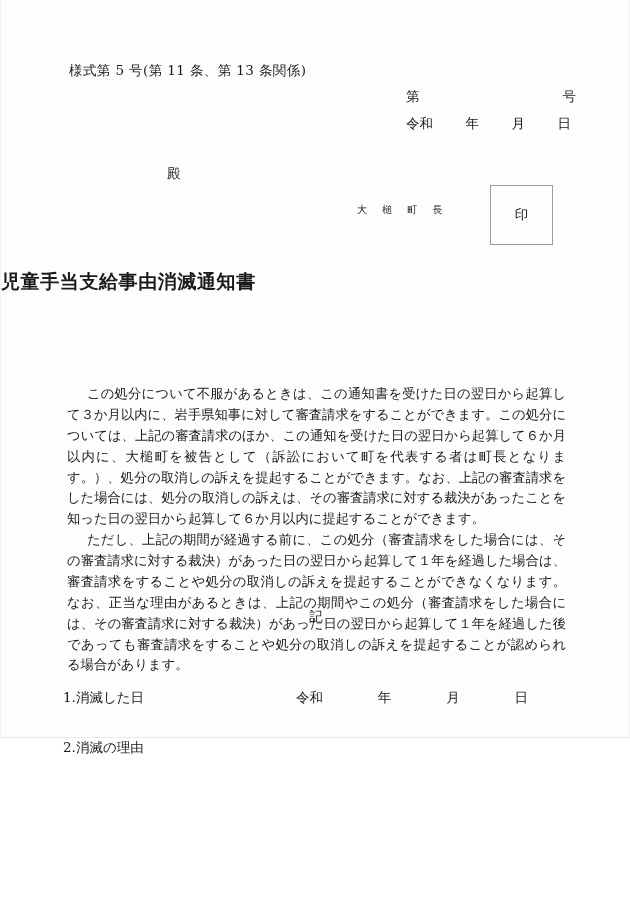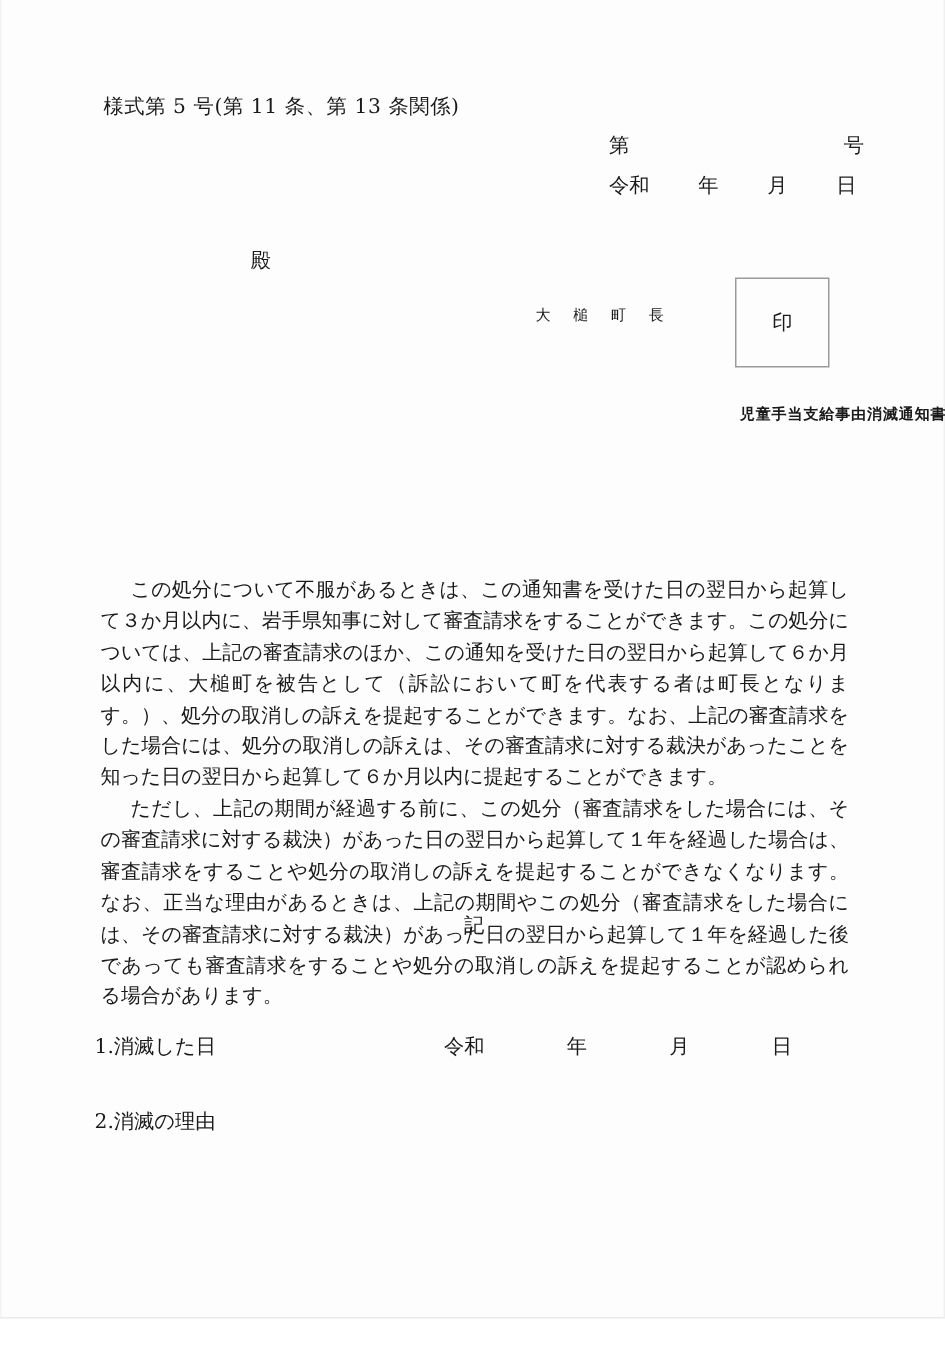--- a/index.html
+++ b/index.html
@@ -13,21 +13,21 @@
     position: relative;
     font-family: "DejaVu Serif", "Liberation Serif", serif;
     color: #1a1a1a;
     overflow: hidden;
   }
   .page {
     position: absolute;
     left: 0;
     top: 0;
     width: 630px;
-    height: 879px;
+    height: 738px;
     background: #fdfdfd;
     box-sizing: border-box;
     border-left: 1px solid #f2f2f2;
     border-right: 1px solid #f0f0f0;
     border-bottom: 1px solid #eaeaea;
   }
 
   
   .form-no {
     position: absolute;
@@ -96,22 +96,22 @@
     font-size: 13.5px;
     background: #fdfdfd;
   }
 
   
   .doc-title {
     position: absolute;
     left: 0;
     top: 269px;
     width: 630px;
-    text-align: right;
-    font-size: 10px;
+    text-align: left;
+    font-size: 19px;
     font-weight: bold;
     letter-spacing: 0.6px;
   }
 
   
   .lead {
     position: absolute;
     left: 68px;
     top: 341px;
     width: 500px;

